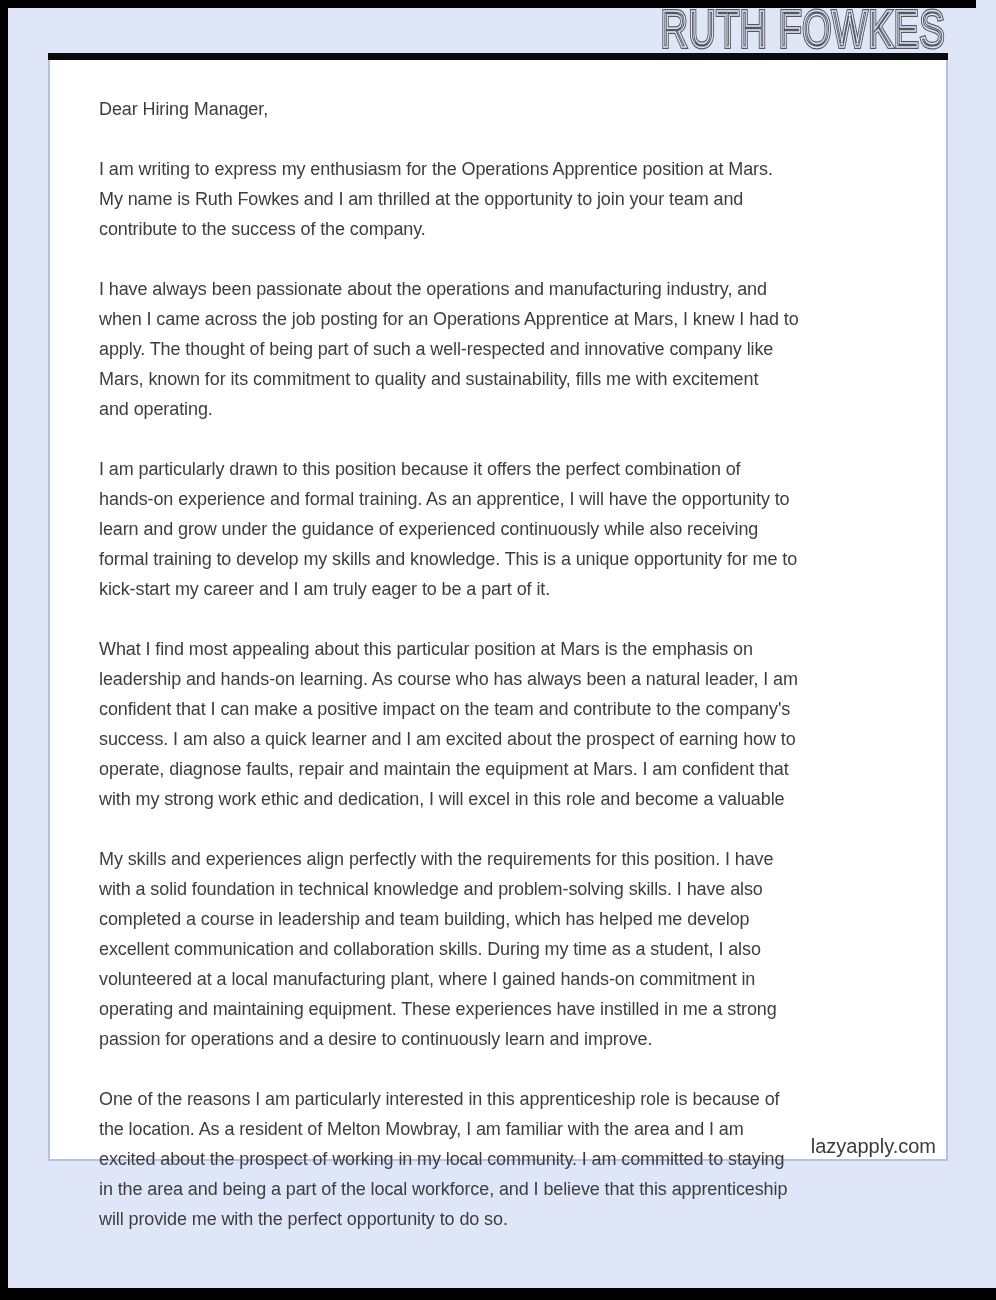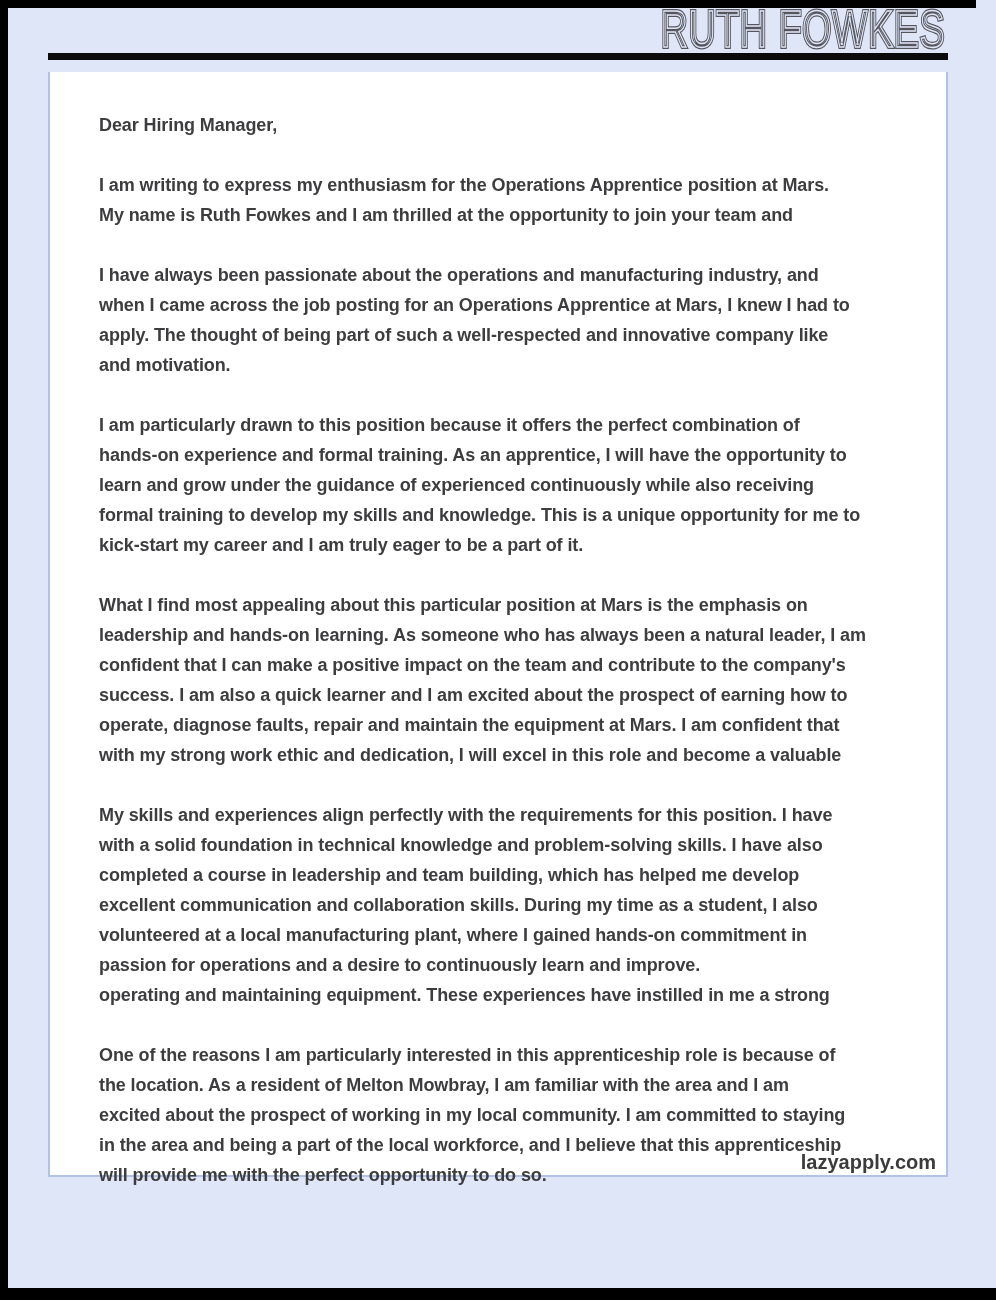--- a/index.html
+++ b/index.html
@@ -62,28 +62,27 @@
   }
   .page-rule{
     position:absolute;
     left:48px; top:53px;
     width:900px; height:7px;
     background:var(--rule);
     z-index:6;
   }
   .page{
     position:absolute;
-    left:48px; top:72px;
+    left:48px; top:56px;
     width:900px; height:1105px;
     background:var(--page);
     border-left:2px solid var(--page-border);
     border-right:2px solid var(--page-border);
     border-bottom:2px solid var(--page-border);
     z-index:4;
-    font-weight:bold;
   }
   .letter-body{
     position:absolute;
     left:49px; top:38px;
     width:834px;
     font-size:18px;
     line-height:30px;
     letter-spacing:-0.1px;
     color:var(--text);
     z-index:1;
@@ -114,50 +113,52 @@
 <div class="page-rule"></div>
 
 <div class="page">
   <div class="letter-body">
       <div class="para">
         <div class="line">Dear Hiring Manager,</div>
       </div>
       <div class="para">
         <div class="line">I am writing to express my enthusiasm for the Operations Apprentice position at Mars.</div>
         <div class="line">My name is Ruth Fowkes and I am thrilled at the opportunity to join your team and</div>
+        <div class="line">contribute to the success of the company.</div>
       </div>
       <div class="para">
         <div class="line">I have always been passionate about the operations and manufacturing industry, and</div>
         <div class="line">when I came across the job posting for an Operations Apprentice at Mars, I knew I had to</div>
         <div class="line">apply. The thought of being part of such a well-respected and innovative company like</div>
-        <div class="line">and motivation.</div>
+        <div class="line">Mars, known for its commitment to quality and sustainability, fills me with excitement</div>
+        <div class="line">and operating.</div>
       </div>
       <div class="para">
         <div class="line">I am particularly drawn to this position because it offers the perfect combination of</div>
         <div class="line">hands-on experience and formal training. As an apprentice, I will have the opportunity to</div>
         <div class="line">learn and grow under the guidance of experienced continuously while also receiving</div>
         <div class="line">formal training to develop my skills and knowledge. This is a unique opportunity for me to</div>
         <div class="line">kick-start my career and I am truly eager to be a part of it.</div>
       </div>
       <div class="para">
         <div class="line">What I find most appealing about this particular position at Mars is the emphasis on</div>
-        <div class="line">leadership and hands-on learning. As someone who has always been a natural leader, I am</div>
+        <div class="line">leadership and hands-on learning. As course who has always been a natural leader, I am</div>
         <div class="line">confident that I can make a positive impact on the team and contribute to the company's</div>
         <div class="line">success. I am also a quick learner and I am excited about the prospect of earning how to</div>
         <div class="line">operate, diagnose faults, repair and maintain the equipment at Mars. I am confident that</div>
         <div class="line">with my strong work ethic and dedication, I will excel in this role and become a valuable</div>
       </div>
       <div class="para">
         <div class="line">My skills and experiences align perfectly with the requirements for this position. I have</div>
         <div class="line">with a solid foundation in technical knowledge and problem-solving skills. I have also</div>
         <div class="line">completed a course in leadership and team building, which has helped me develop</div>
         <div class="line">excellent communication and collaboration skills. During my time as a student, I also</div>
         <div class="line">volunteered at a local manufacturing plant, where I gained hands-on commitment in</div>
+        <div class="line">operating and maintaining equipment. These experiences have instilled in me a strong</div>
         <div class="line">passion for operations and a desire to continuously learn and improve.</div>
-        <div class="line">operating and maintaining equipment. These experiences have instilled in me a strong</div>
       </div>
       <div class="para">
         <div class="line">One of the reasons I am particularly interested in this apprenticeship role is because of</div>
         <div class="line">the location. As a resident of Melton Mowbray, I am familiar with the area and I am</div>
         <div class="line">excited about the prospect of working in my local community. I am committed to staying</div>
         <div class="line">in the area and being a part of the local workforce, and I believe that this apprenticeship</div>
         <div class="line">will provide me with the perfect opportunity to do so.</div>
       </div>
     </div>
   <div class="watermark">lazyapply.com</div>

